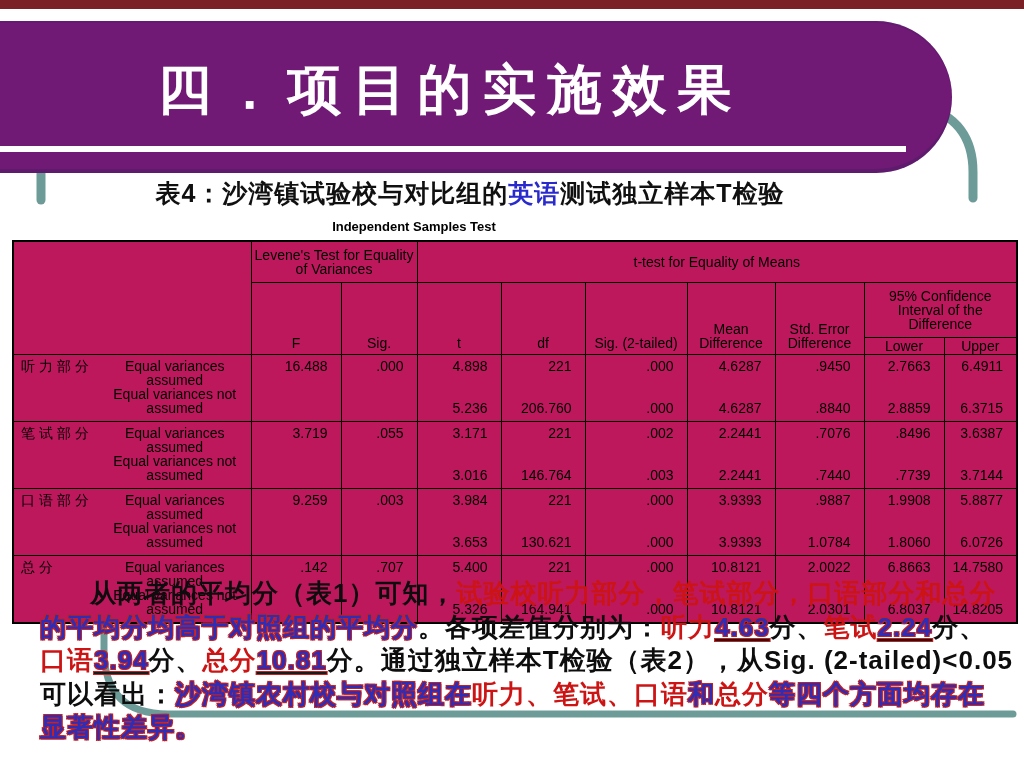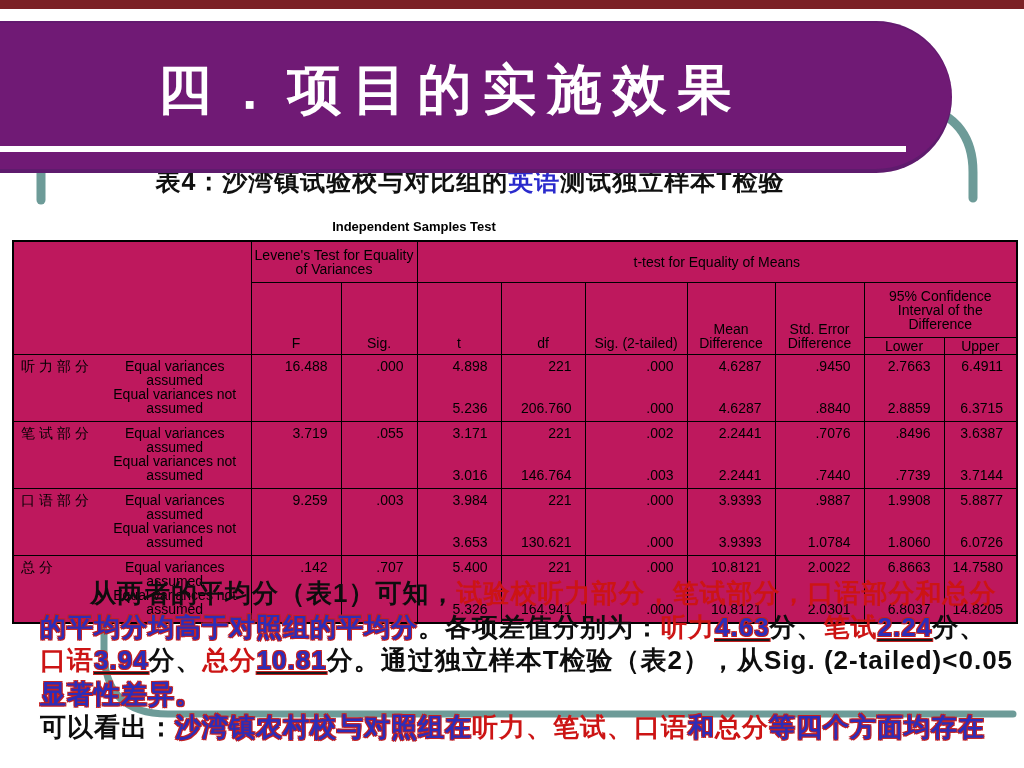--- a/index.html
+++ b/index.html
@@ -16,21 +16,21 @@
     box-shadow:inset 0 -4px 0 rgba(30,30,80,.22), inset 0 2px 0 rgba(30,30,80,.15);
   }
   .banner-title{
     position:absolute;top:33px;left:0;width:900px;text-align:center;
     font-size:54px;font-weight:bold;color:#ffffff;letter-spacing:11px;white-space:nowrap;
   }
   .banner-underline{position:absolute;left:0;top:146px;width:906px;height:6px;background:#ffffff;z-index:4;}
   .deco-svg{position:absolute;left:0;top:0;width:1024px;height:768px;z-index:1;}
   
   .caption{
-    position:absolute;top:165px;left:0;width:940px;text-align:center;z-index:2;
+    position:absolute;top:177px;left:0;width:940px;text-align:center;z-index:2;
     font-size:25px;font-weight:bold;color:#101010;letter-spacing:1px;white-space:nowrap;
   }
   .caption .hl{color:#2a2acc;}
   .tbl-title{
     position:absolute;top:219px;left:0;width:828px;text-align:center;z-index:2;
     font-size:13px;font-weight:bold;color:#000000;
   }
   
   table.spss{
     position:absolute;left:12px;top:240px;width:1004px;z-index:2;
@@ -222,15 +222,15 @@
         <td class="num vline">6.8037</td>
         <td class="num vline">14.8205</td>
       </tr>
     </tbody>
 </table>
 
 <div class="para">
     <div class="para-line indent"><span class="s-k">从两者的平均分（表1）可知，</span><span class="s-r">试验校听力部分，笔试部分，口语部分和总分</span></div>
     <div class="para-line"><span class="s-d">的平均分均高于对照组的平均分</span><span class="s-k">。各项差值分别为：</span><span class="s-r">听力</span><span class="s-n">4.63</span><span class="s-k">分、</span><span class="s-r">笔试</span><span class="s-n">2.24</span><span class="s-k">分、</span></div>
     <div class="para-line"><span class="s-r">口语</span><span class="s-n">3.94</span><span class="s-k">分、</span><span class="s-r">总分</span><span class="s-n">10.81</span><span class="s-k">分。通过独立样本T检验（表2），从Sig. (2-tailed)&lt;0.05</span></div>
+    <div class="para-line"><span class="s-k">可以看出：</span><span class="s-d">沙湾镇农村校与对照组在</span><span class="s-r">听力、笔试、口语</span><span class="s-d">和</span><span class="s-r">总分</span><span class="s-d">等四个方面均存在</span></div>
     <div class="para-line"><span class="s-d">显著性差异。</span></div>
-    <div class="para-line"><span class="s-k">可以看出：</span><span class="s-d">沙湾镇农村校与对照组在</span><span class="s-r">听力、笔试、口语</span><span class="s-d">和</span><span class="s-r">总分</span><span class="s-d">等四个方面均存在</span></div>
   </div>
 
 </body></html>

